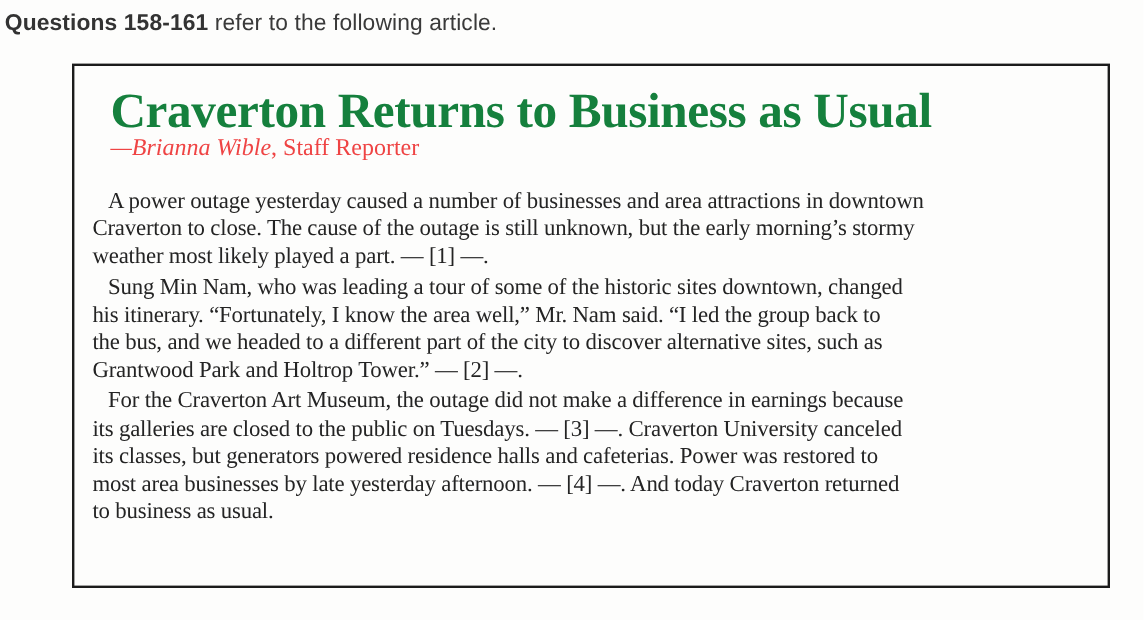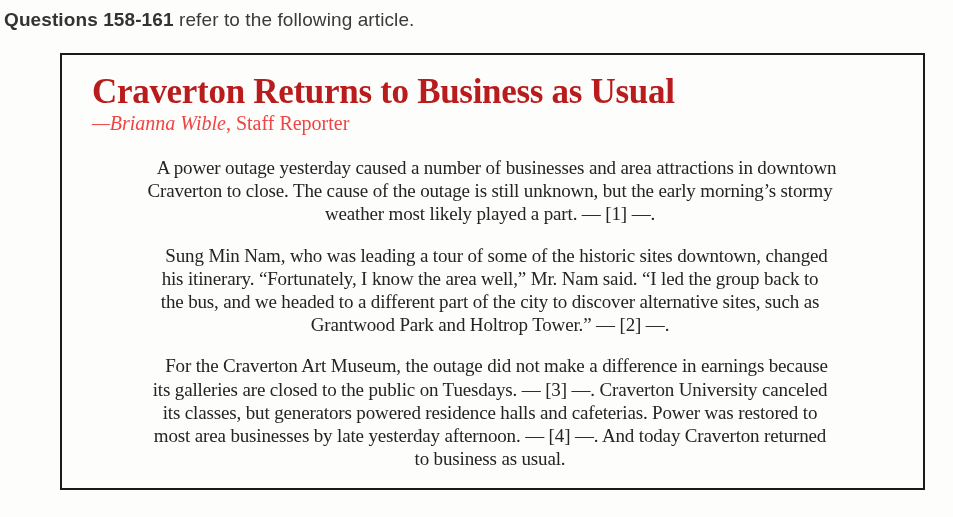--- a/index.html
+++ b/index.html
@@ -36,46 +36,46 @@
     width: 865px;
     height: 437px;
     box-sizing: border-box;
     border: 2px solid #1b1b1b;
     background: #fdfdfc;
   }
   .title {
     margin: 20px 20px 0 30px;
     font-family: "Liberation Serif", serif;
     font-weight: bold;
-    font-size: 35px;
+    font-size: 41px;
     line-height: 34px;
     letter-spacing: -0.3px;
-    color: #b91c1c;
+    color: #15803d;
   }
   .byline {
     margin: 2px 20px 0 30px;
     font-family: "Liberation Serif", serif;
     font-size: 20px;
     line-height: 24px;
     color: #ef4444;
   }
   .byline .author { font-style: italic; }
   .byline .role { font-style: normal; }
-  .body-text { margin-top: 21px; text-align: center; }
+  .body-text { margin-top: 21px; }
   .body-text p {
     margin: 0 20px 0 15px;
     font-family: "Liberation Serif", serif;
     font-size: 19px;
     line-height: 23.2px;
     letter-spacing: -0.15px;
     color: #242424;
     text-indent: 13px;
     white-space: pre-line;
   }
-  .body-text p + p { margin-top: 18px; }
+  .body-text p + p { margin-top: 2px; }
 </style>
 </head>
 <body>
 
 <div class="page">
 
   <div class="header"><span class="qrange">Questions 158-161</span><span> refer to the following article.</span></div>
 
   <div class="article-box">
     <h1 class="title">Craverton Returns to Business as Usual</h1>

